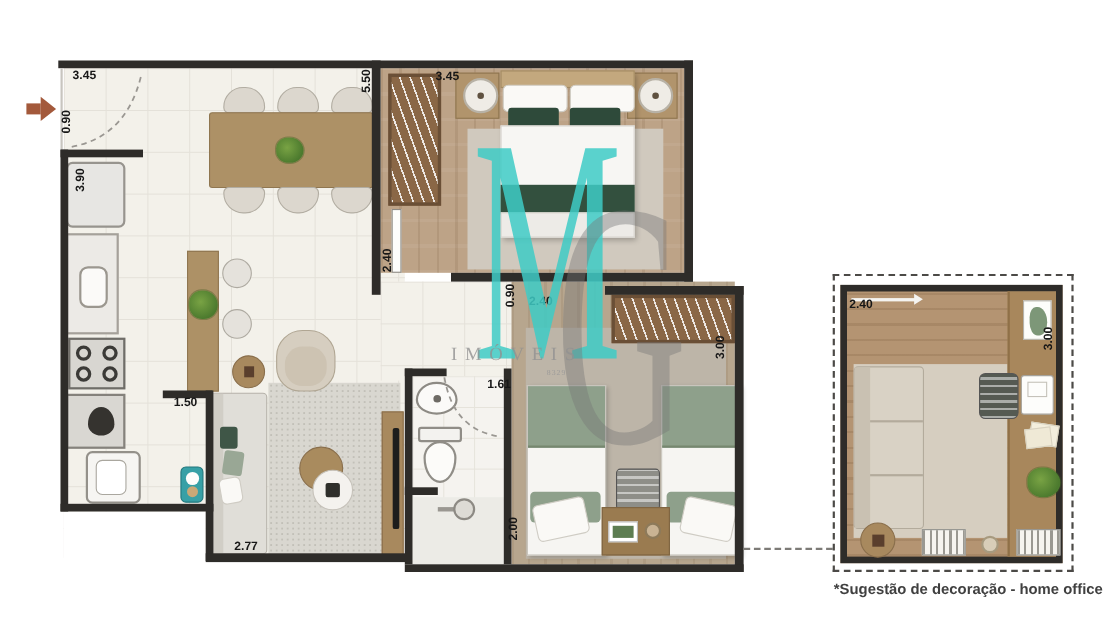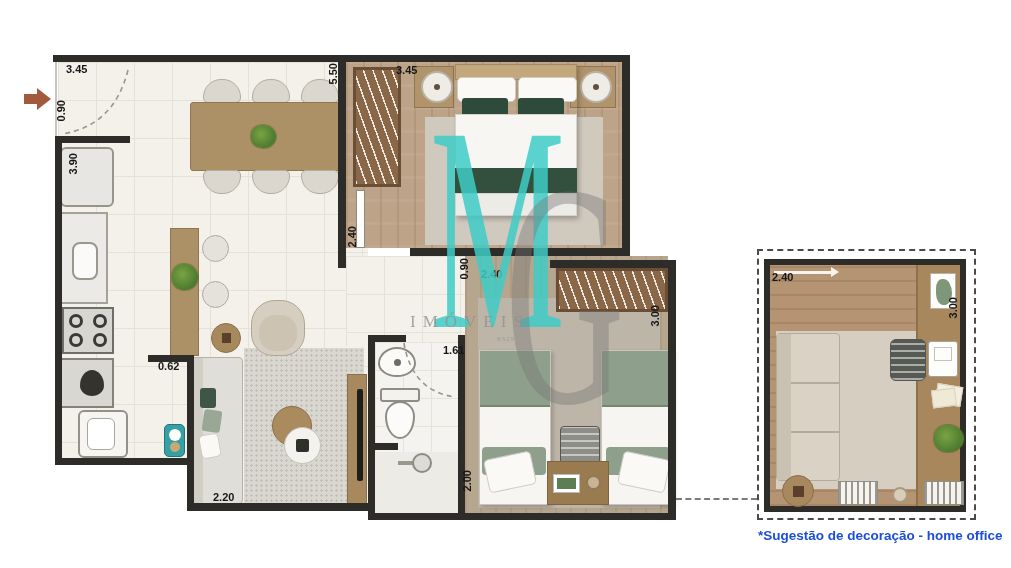--- a/index.html
+++ b/index.html
@@ -188,22 +188,22 @@
   <div class="dim dimv" style="left:56px;top:100px;">0.90</div>
   <div class="dim dimv" style="left:68px;top:153px;">3.90</div>
   <div class="dim dimv" style="left:328px;top:63px;">5.50</div>
   <div class="dim" style="left:396px;top:65px;">3.45</div>
   <div class="dim dimv" style="left:347px;top:226px;">2.40</div>
   <div class="dim dimv" style="left:459px;top:258px;">0.90</div>
   <div class="dim" style="left:481px;top:269px;">2.40</div>
   <div class="dim dimv" style="left:650px;top:305px;">3.00</div>
   <div class="dim" style="left:443px;top:345px;">1.61</div>
   <div class="dim dimv" style="left:462px;top:470px;">2.00</div>
-  <div class="dim" style="left:158px;top:361px;">0.62</div>
-  <div class="dim" style="left:213px;top:492px;">2.20</div>
+  <div class="dim" style="left:158px;top:361px;">1.50</div>
+  <div class="dim" style="left:213px;top:492px;">2.77</div>
 
   <div class="abs" style="left:24px;top:88px;width:30px;height:22px;">
     <div class="abs" style="left:0;top:6px;width:13px;height:10px;background:#a3593b;"></div>
     <div class="abs" style="left:13px;top:0;width:0;height:0;border-top:11px solid transparent;border-bottom:11px solid transparent;border-left:14px solid #a3593b;"></div>
   </div>
 
   <div class="abs" style="left:676px;top:498px;width:81px;height:0;border-top:2px dashed #7d7b77;"></div>
 
   <div class="abs" style="left:757px;top:249px;width:219px;height:271px;border:2px dashed #4c4a47;"></div>
   <div class="abs woodh" style="left:764px;top:259px;width:202px;height:253px;border:6px solid #2e2c29;">
@@ -229,20 +229,20 @@
     </div>
     <div class="books" style="left:68px;top:216px;width:38px;height:22px;"></div>
     <div class="books" style="left:154px;top:216px;width:38px;height:22px;"></div>
     <div class="abs" style="left:122px;top:222px;width:16px;height:16px;border-radius:50%;background:#d8cdb8;border:2px solid #a79a7f;"></div>
     <div class="abs" style="left:4px;top:6px;width:58px;height:3px;background:#f5f4f1;">
       <div class="abs" style="right:-7px;top:-4px;width:0;height:0;border-top:5px solid transparent;border-bottom:5px solid transparent;border-left:8px solid #f5f4f1;"></div>
     </div>
   </div>
   <div class="dim" style="left:772px;top:272px;">2.40</div>
   <div class="dim dimv" style="left:948px;top:297px;">3.00</div>
-  <div class="abs" style="left:758px;top:528px;font:bold 13.5px 'Liberation Sans',sans-serif;color:#1d4ed8;white-space:nowrap;">*Sugestão de decoração - home office</div>
+  <div class="abs" style="left:758px;top:528px;font:bold 13.5px 'Liberation Sans',sans-serif;color:#404040;white-space:nowrap;">*Sugestão de decoração - home office</div>
 
   <div class="wm" style="left:430px;top:112px;font-size:292px;line-height:.8;color:rgba(62,203,198,.85);transform:scaleX(.52);transform-origin:left top;">M</div>
   <div class="wm" style="left:505px;top:168px;font-size:318px;line-height:.8;color:rgba(118,118,118,.42);transform:scaleX(.52);transform-origin:left top;">G</div>
   <div class="wm" style="left:410px;top:312px;font-size:17px;letter-spacing:7px;color:rgba(145,145,145,.8);">IMÓVEIS</div>
   <div class="wm" style="left:497px;top:335px;font-size:7px;letter-spacing:1px;color:rgba(150,150,150,.85);">8329</div>
 
 </div>
 
 </body></html>

